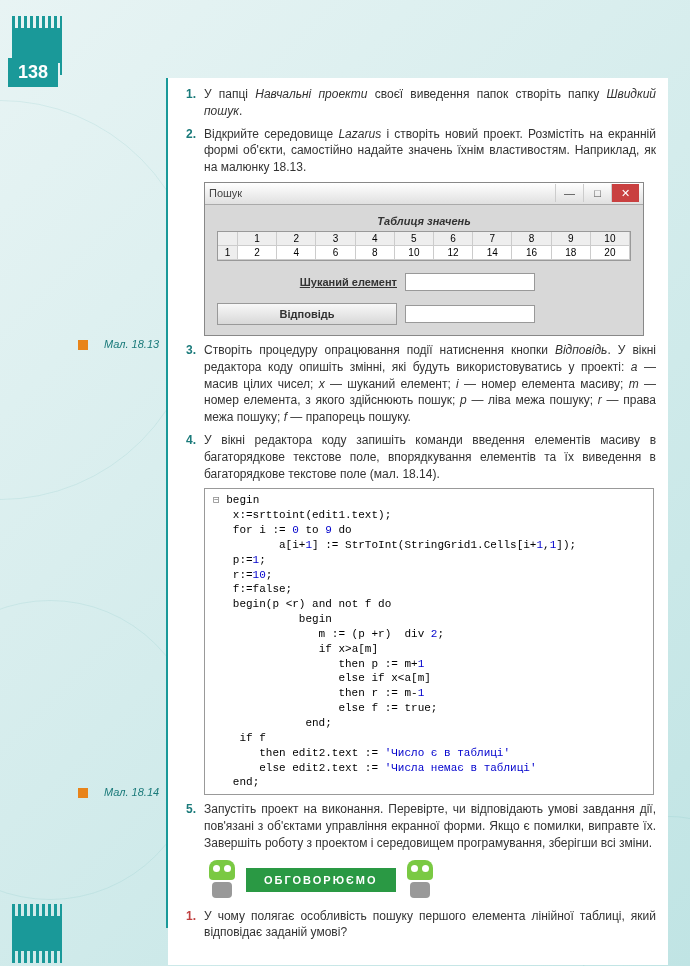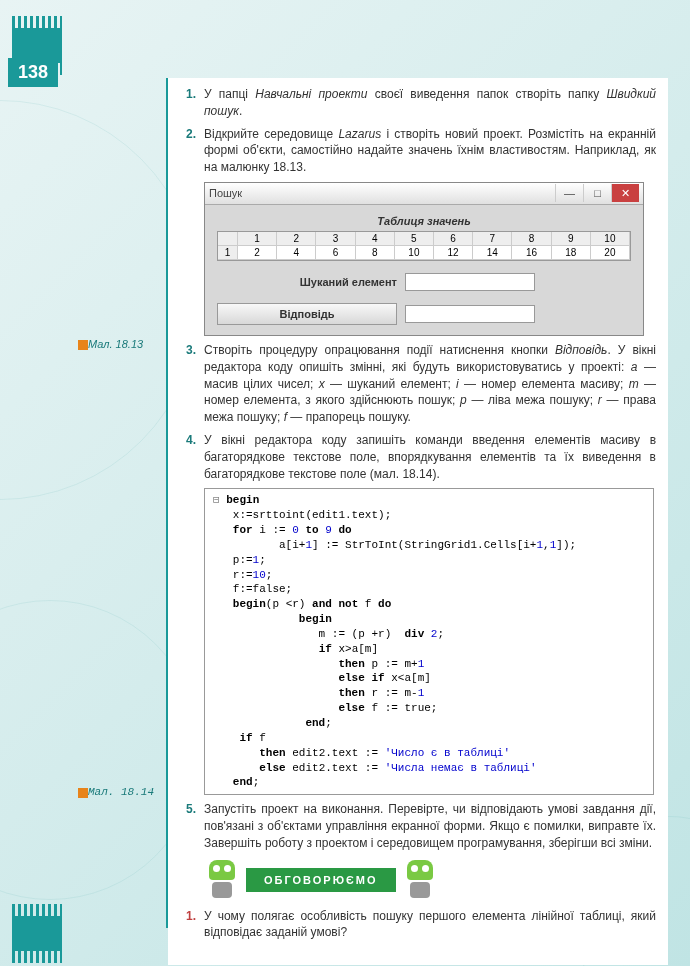--- a/index.html
+++ b/index.html
@@ -93,29 +93,30 @@
   }
   .titlebar-btns { margin-left: auto; display: flex; gap: 0; }
   .tb-btn { width: 28px; height: 18px; display: flex; align-items: center; justify-content: center; font-size: 11px; border-left:1px solid #ccc; }
   .tb-close { background: #c94040; color: #fff; }
   .app-body { background: #d8d8d8; padding: 10px 12px; font-size: 11px; }
   .tab-label { text-align: center; margin-bottom: 4px; font-weight: bold; color:#333;font-style:italic; }
   .grid { display: grid; grid-template-columns: 20px repeat(10, 1fr); border: 1px solid #999; background: #fff; font-size: 10px; }
   .grid div { border-right: 1px solid #ccc; border-bottom: 1px solid #ccc; padding: 1px 3px; height: 14px; text-align: center; }
   .grid .hdr { background: #eee; }
   .form-row { display: flex; align-items: center; margin-top: 12px; gap: 8px; }
-  .form-label { width: 180px; text-align: right; font-weight: bold; color:#333; }
+  .form-label { width: 180px; text-align: right; font-weight: bold; color:#333;text-decoration:underline; }
   .form-input { width: 130px; height: 18px; background: #fff; border: 1px solid #999; }
   .form-btn { width: 180px; height: 22px; background: linear-gradient(#f8f8f8,#d8d8d8); border: 1px solid #999; text-align: center; line-height: 20px; font-weight: bold; color:#333; }
   .fig-label {
     position: absolute;
     left: 88px;
     color: #1a7a7a;
     font-size: 11px;
     font-style: italic;
+    padding-left: 16px;
   }
   .fig-marker {
     position: absolute;
     left: 78px;
     width: 10px;
     height: 10px;
     background: #e8841a;
   }
   .code-block {
     margin: 4px 0 4px 24px;
@@ -129,21 +130,21 @@
     margin: 4px 0 6px 24px;
     border: 1px solid #999;
     background: #fff;
     padding: 4px 8px;
     font-family: 'Courier New', monospace;
     font-size: 11px;
     line-height: 1.35;
     white-space: pre;
     width: 450px;
   }
-  .kw { color: #000; font-weight: bold; }
+  .kw { color: #000; font-weight: normal; }
   .num { color: #0000cc; }
   .str { color: #0000cc; }
   .banner {
     display: flex;
     align-items: center;
     margin: 8px 0 8px 24px;
     gap: 6px;
   }
   .robot {
     width: 36px; height: 40px;
@@ -175,21 +176,21 @@
 <div class="chip chip1"></div>
 <div class="chip chip2"></div>
 <div class="page-num">138</div>
 
 <div class="left-border"></div>
 
 <div class="fig-marker" style="top:340px;"></div>
 <div class="fig-label" style="top:338px;">Мал. 18.13</div>
 
 <div class="fig-marker" style="top:788px;"></div>
-<div class="fig-label" style="top:786px;font-family:Liberation Mono, monospace;">Мал. 18.14</div>
+<div class="fig-label" style="top:786px;">Мал. 18.14</div>
 
 <div class="content">
 
   <div class="item">
     <div class="item-num">1.</div>
     <div class="item-text"><span>У папці </span><span class="italic">Навчальні проекти</span><span> своєї виведення папок створіть папку </span><span class="italic">Швидкий пошук</span><span>.</span></div>
   </div>
 
   <div class="item">
     <div class="item-num">2.</div>

